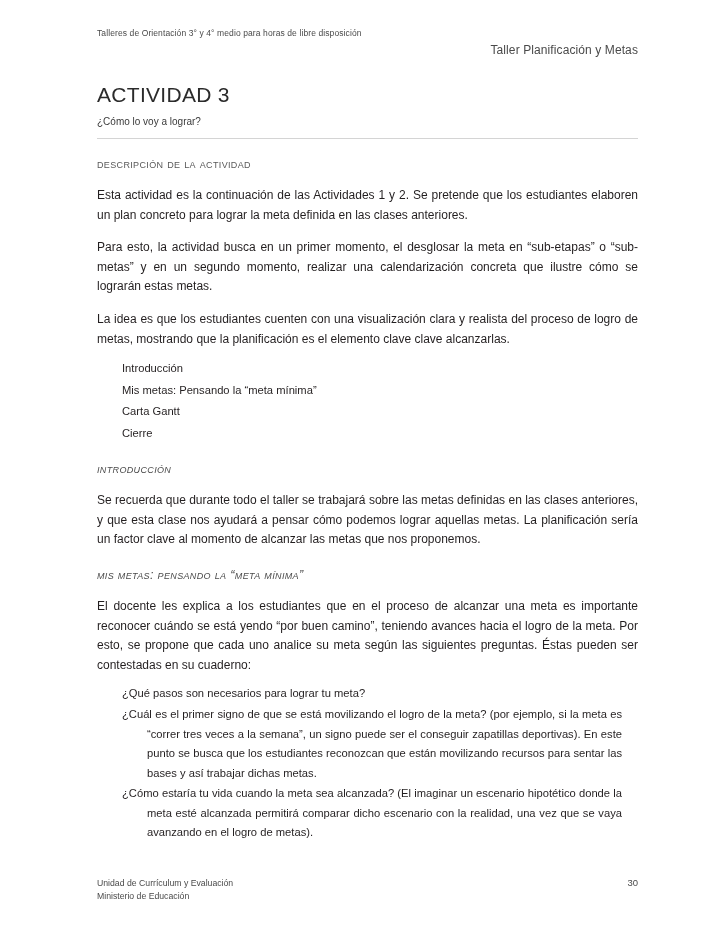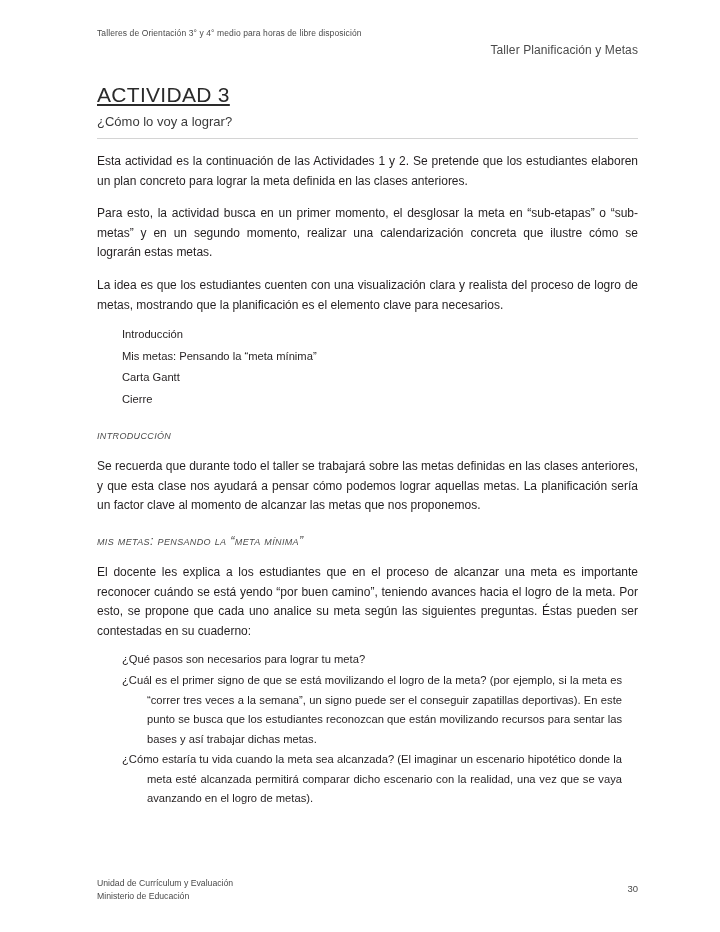--- a/index.html
+++ b/index.html
@@ -53,24 +53,23 @@
     width: 541px;
   }
 
   h1.doc-title {
     font-size: 21px;
     font-weight: 400;
     color: #2b2b2b;
     letter-spacing: 0.3px;
     margin: 0;
     line-height: 26px;
-    text-decoration: underline;
   }
   .doc-subtitle {
-    font-size: 13px;
+    font-size: 10px;
     font-weight: 400;
     color: #3a3a3a;
     margin: 5px 0 0 0;
     line-height: 18px;
   }
   .title-rule {
     border: 0;
     border-top: 1px solid #d4d4d4;
     margin: 7px 0 0 0;
     height: 0;
@@ -125,21 +124,21 @@
     margin-top: 1px;
   }
 
   
   .doc-footer {
     position: absolute;
     left: 97px;
     right: 82px;
     bottom: 30px;
     display: flex;
-    align-items: center;
+    align-items: flex-start;
     justify-content: space-between;
     gap: 34px;
   }
   .doc-footer .foot-left {
     font-size: 8.7px;
     line-height: 12.5px;
     color: #4a4a4a;
   }
   .doc-footer .foot-right {
     font-size: 9.5px;
@@ -156,23 +155,24 @@
     <div class="hdr-left">Talleres de Orientación 3° y 4° medio para horas de libre disposición</div>
     <div class="hdr-right">Taller Planificación y Metas</div>
   </div>
 
   <div class="content">
 
     <h1 class="doc-title">ACTIVIDAD 3</h1>
     <div class="doc-subtitle">¿Cómo lo voy a lograr?</div>
     <hr class="title-rule">
 
+    <h2 class="section-head">Descripción de la actividad</h2>
     <p class="body-text">Esta actividad es la continuación de las Actividades 1 y 2. Se pretende que los estudiantes elaboren un plan concreto para lograr la meta definida en las clases anteriores.</p>
     <p class="body-text">Para esto, la actividad busca en un primer momento, el desglosar la meta en “sub-etapas” o “sub-metas” y en un segundo momento, realizar una calendarización concreta que ilustre cómo se lograrán estas metas.</p>
-    <p class="body-text">La idea es que los estudiantes cuenten con una visualización clara y realista del proceso de logro de metas, mostrando que la planificación es el elemento clave para necesarios.</p>
+    <p class="body-text">La idea es que los estudiantes cuenten con una visualización clara y realista del proceso de logro de metas, mostrando que la planificación es el elemento clave clave alcanzarlas.</p>
 
     <ul class="plain-list">
       <li>Introducción</li>
       <li>Mis metas: Pensando la “meta mínima”</li>
       <li>Carta Gantt</li>
       <li>Cierre</li>
     </ul>
 
     <h2 class="section-head italic">Introducción</h2>
     <p class="body-text">Se recuerda que durante todo el taller se trabajará sobre las metas definidas en las clases anteriores, y que esta clase nos ayudará a pensar cómo podemos lograr aquellas metas. La planificación sería un factor clave al momento de alcanzar las metas que nos proponemos.</p>

